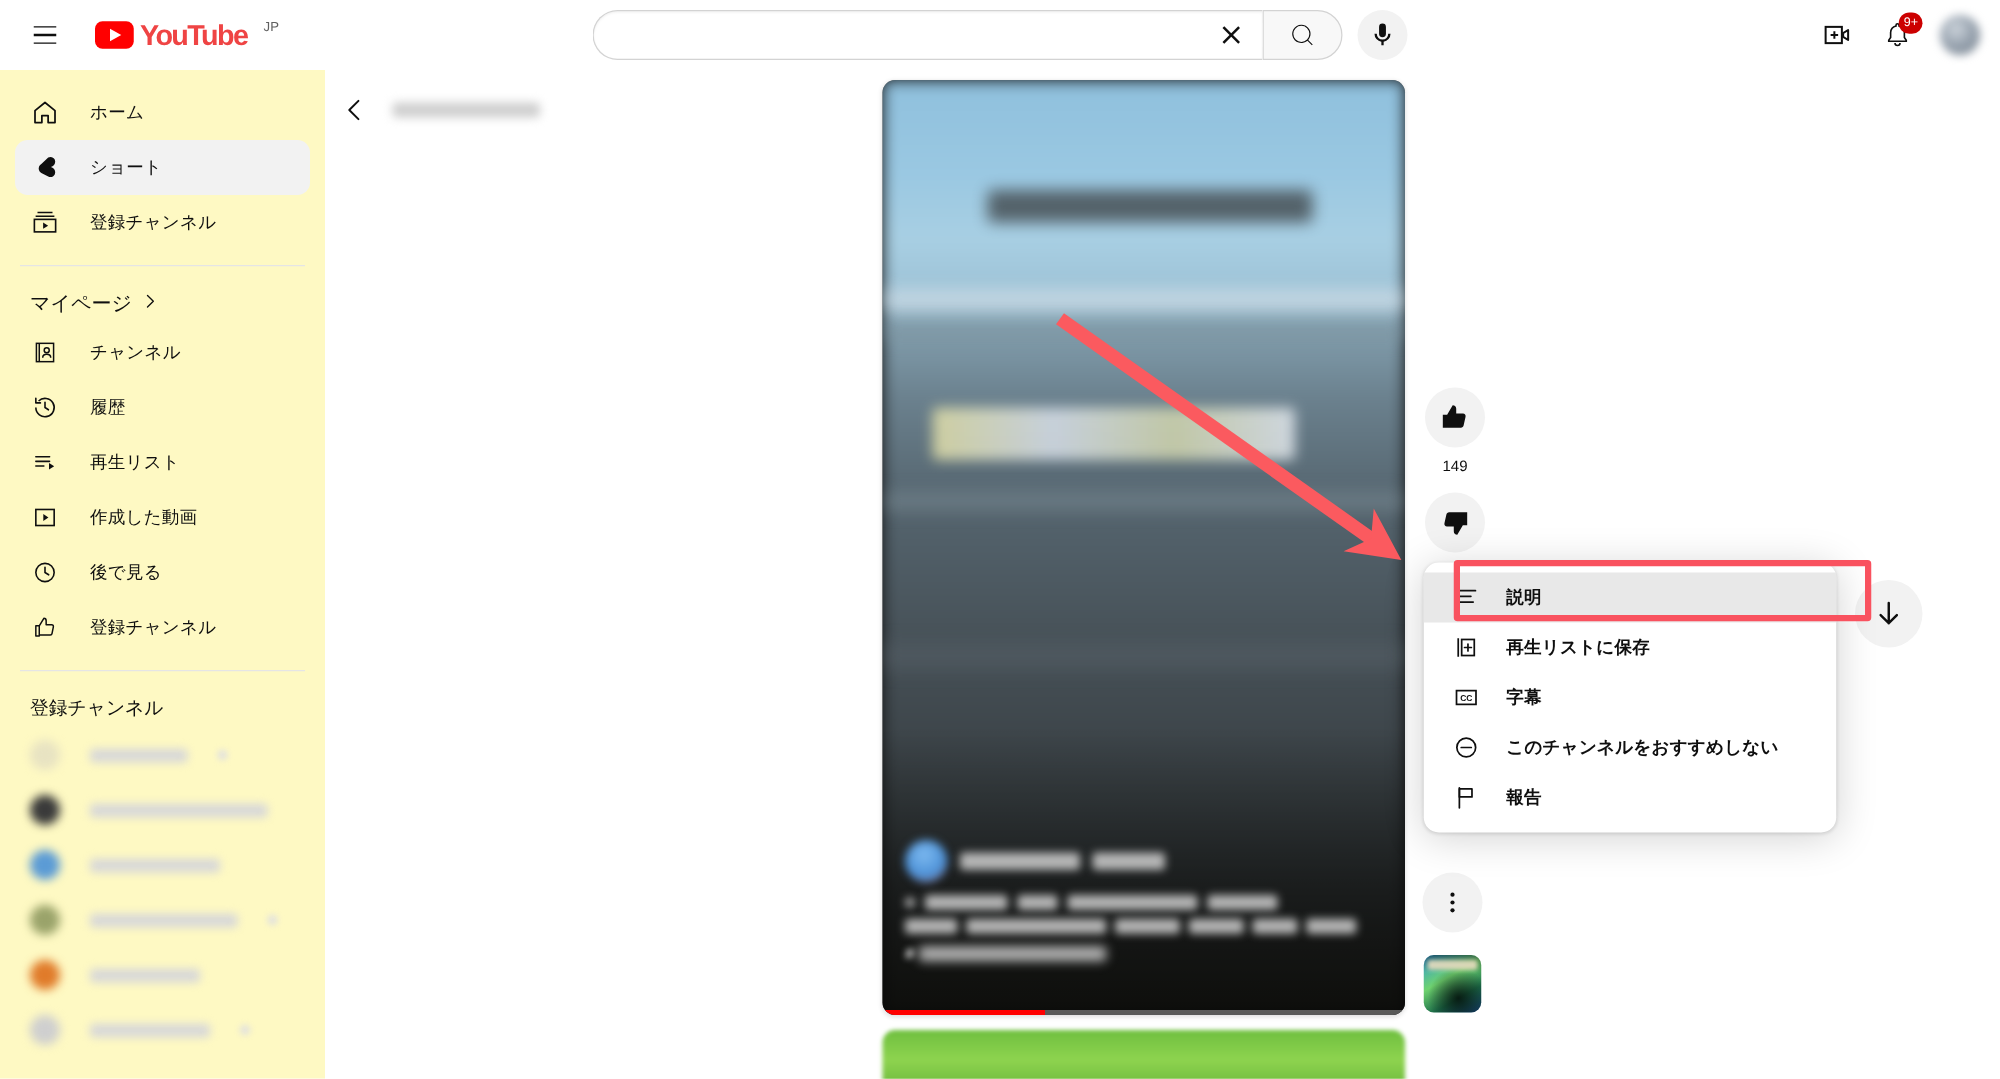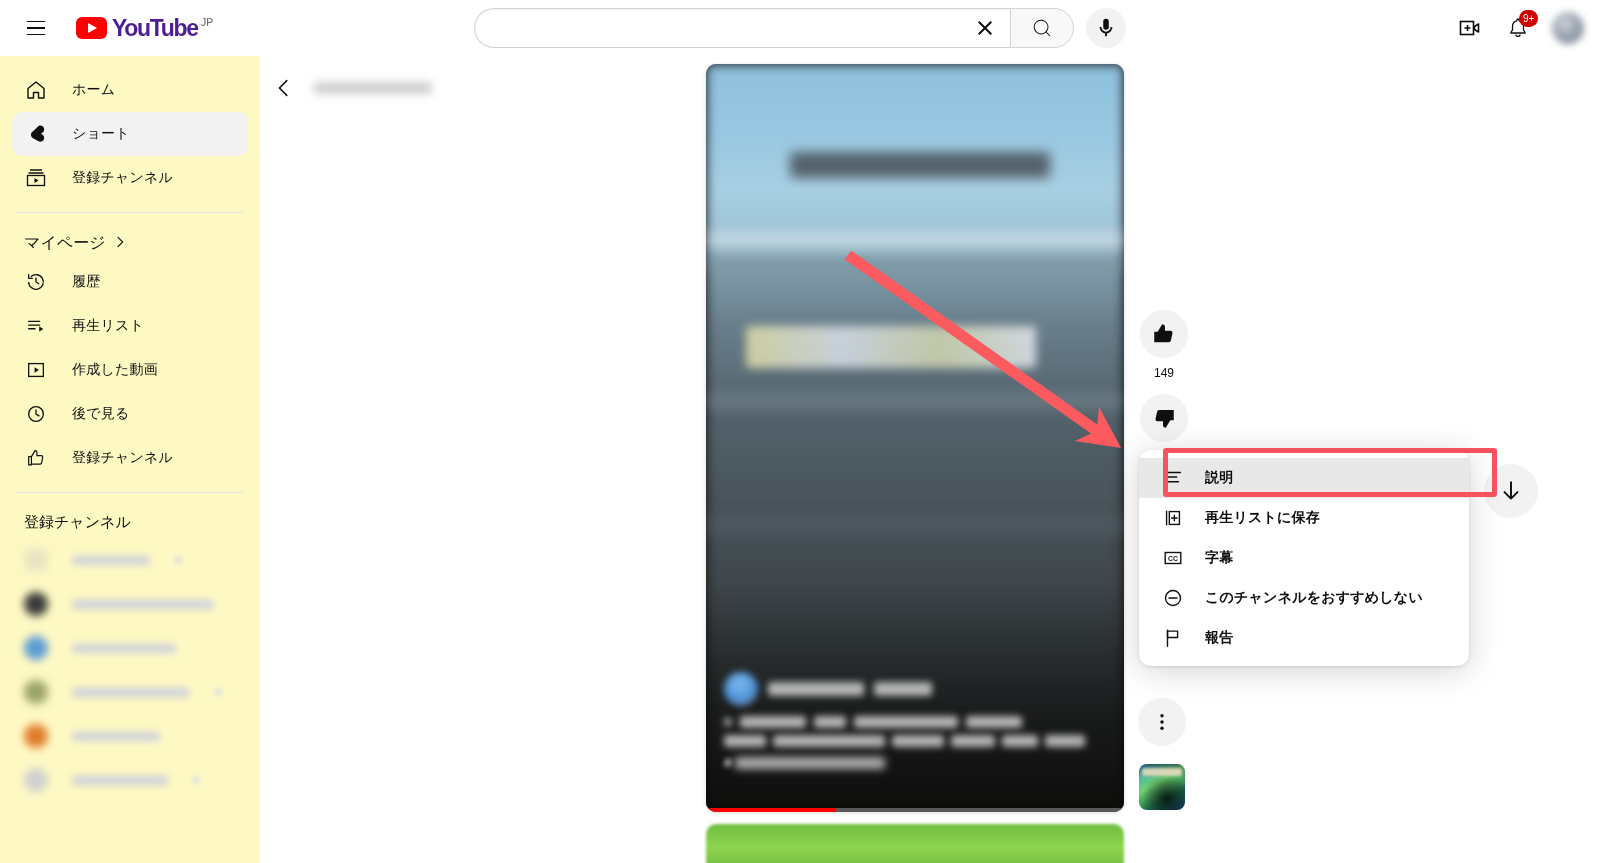--- a/index.html
+++ b/index.html
@@ -33,22 +33,22 @@
     width: 31px; height: 22px; background: #ff0000; border-radius: 6px;
     display: flex; align-items: center; justify-content: center;
   }
   .yt-play::after {
     content: ""; width: 0; height: 0;
     border-left: 9px solid #fff;
     border-top: 5.5px solid transparent;
     border-bottom: 5.5px solid transparent;
     margin-left: 2px;
   }
-  .yt-word { font-size: 23px; font-weight: 700; letter-spacing: -1.3px; color: #4c1d95; font-family: "Liberation Sans", sans-serif; }
-  .yt-cc { font-size: 10.5px; color: #606060; margin-top: 1px; margin-left: 1px; }
+  .yt-word { font-size: 23px; font-weight: 700; letter-spacing: -1.3px; color: #ef4444; font-family: "Liberation Sans", sans-serif; }
+  .yt-cc { font-size: 10.5px; color: #606060; margin-top: 1px; margin-left: 11px; }
 
   
   .mh-center { flex: 1; display: flex; align-items: center; justify-content: center; gap: 12px; }
   .search-group { display: flex; align-items: center; }
   .search-box {
     width: 536px; height: 40px;
     border: 1px solid #d3d3d3; border-right: none;
     border-radius: 20px 0 0 20px;
     background: #fff;
     display: flex; align-items: center;
@@ -405,20 +405,31 @@
     <div class="section-head">
       <span>マイページ</span>
       <span>
         <svg width="16" height="16" viewBox="0 0 24 24">
             <path d="M9 5l7 7-7 7" fill="none" stroke="#0f0f0f" stroke-width="1.6" stroke-linecap="round" stroke-linejoin="round"></path>
           </svg>
       </span>
     </div>
 
     <div class="nav-section">
+      <div class="nav-item">
+        <span class="ic">
+          <svg width="22" height="22" viewBox="0 0 24 24">
+            <rect x="4.5" y="4" width="15" height="16" fill="none" stroke="#0f0f0f" stroke-width="1.3"></rect>
+            <path d="M7 4v16" stroke="#0f0f0f" stroke-width="1.3"></path>
+            <circle cx="13.5" cy="10" r="2.2" fill="none" stroke="#0f0f0f" stroke-width="1.3"></circle>
+            <path d="M10 16.5c0-2 1.6-3 3.5-3s3.5 1 3.5 3" fill="none" stroke="#0f0f0f" stroke-width="1.3"></path>
+          </svg>
+        </span>
+        <span class="lb">チャンネル</span>
+      </div>
 
       <div class="nav-item">
         <span class="ic">
           <svg width="22" height="22" viewBox="0 0 24 24">
             <path d="M4 12a8 8 0 1 0 2.4-5.7" fill="none" stroke="#0f0f0f" stroke-width="1.4"></path>
             <path d="M4 4v4h4" fill="none" stroke="#0f0f0f" stroke-width="1.4" stroke-linecap="round" stroke-linejoin="round"></path>
             <path d="M12 7.5V12l3 2" fill="none" stroke="#0f0f0f" stroke-width="1.4" stroke-linecap="round"></path>
           </svg>
         </span>
         <span class="lb">履歴</span>

